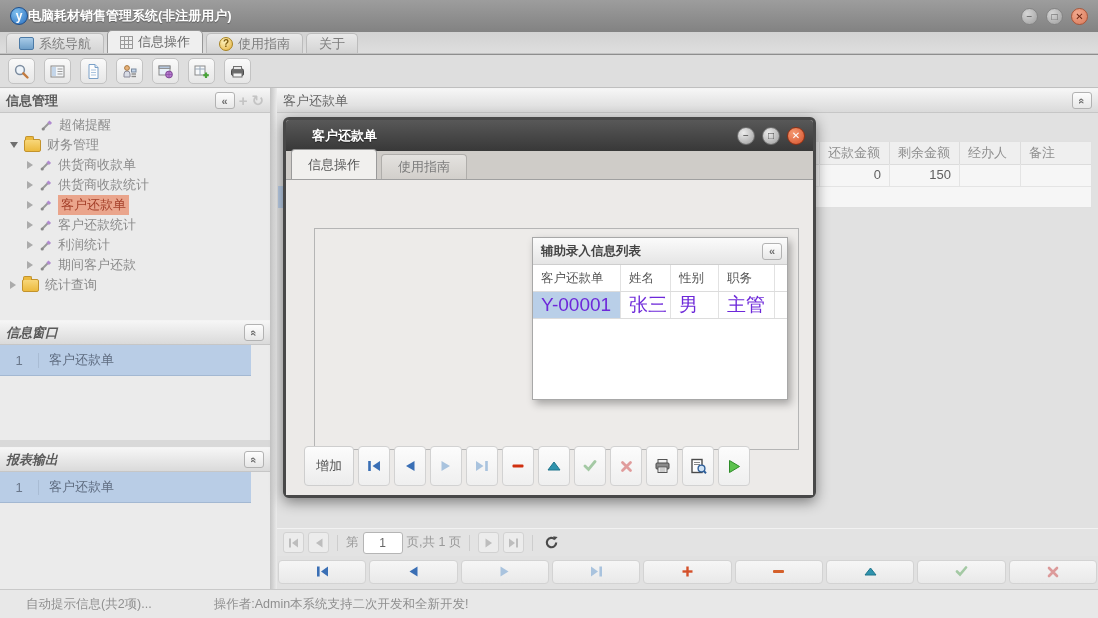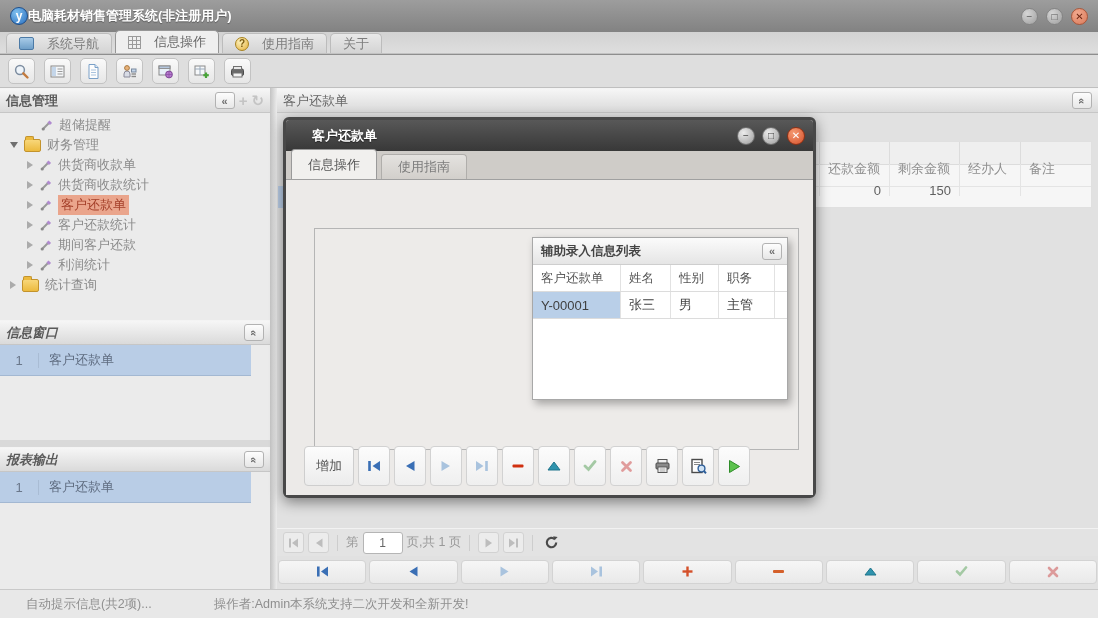--- a/index.html
+++ b/index.html
@@ -21,21 +21,21 @@
   .winbtn{width:17px;height:17px;border-radius:50%;box-sizing:border-box;
     background:radial-gradient(circle at 35% 30%,#d6d6d6,#9e9e9e);
     border:1px solid #848484;color:#555;font-size:10px;line-height:15px;
     display:flex;align-items:center;justify-content:center;}
   .winbtn.close{background:radial-gradient(circle at 35% 30%,#f2a98e,#d97a5a);
     border-color:#a8563a;color:#6e2713;}
   
   .tabrow{position:absolute;left:0;top:32px;right:0;height:22px;
     background:linear-gradient(#d2d2d2,#dedede);border-bottom:1px solid #c2c2c2;
     display:flex;align-items:flex-end;padding-left:6px;box-sizing:border-box;}
-  .mtab{display:flex;align-items:center;gap:13px;height:19px;padding:0 12px;margin-right:3px;
+  .mtab{display:flex;align-items:center;gap:5px;height:19px;padding:0 12px;margin-right:3px;
     border:1px solid #bcbcbc;border-bottom:none;border-radius:5px 5px 0 0;
     background:linear-gradient(#e9e9e9,#d4d4d4);color:#7d7d7d;font-size:13px;}
   .mtab.active{height:22px;background:#efefef;border-color:#969696;color:#666;}
   .ic-winsq{width:13px;height:11px;background:linear-gradient(#a8cbe8,#6f9fc8);
     border:1px solid #4c7aa6;border-radius:2px;}
   .ic-grid{width:12px;height:12px;
     background-image:linear-gradient(#9a9a9a 1px,transparent 1px),linear-gradient(90deg,#9a9a9a 1px,transparent 1px);
     background-size:4px 4px;border-right:1px solid #9a9a9a;border-bottom:1px solid #9a9a9a;}
   .ic-help{width:14px;height:14px;border-radius:50%;box-sizing:border-box;
     background:radial-gradient(circle at 35% 30%,#fdf2bb,#e4b03e);
@@ -85,21 +85,21 @@
   .listrow .idx{width:38px;text-align:center;border-right:1px solid #a9bcd4;color:#6a778a;}
   .listrow .lbl{padding-left:10px;color:#5f6c80;}
   .larea{position:absolute;left:0;width:100%;background:#ebebeb;}
   
   .main{position:absolute;left:277px;top:0;right:0;bottom:0;background:#e1e1e1;}
   .bgtable{position:absolute;left:6px;top:53px;right:6px;height:67px;background:#f6f6f6;
     border:1px solid #e0e0e0;box-sizing:border-box;}
   .bgthead{position:absolute;left:0;top:0;right:0;height:22px;background:#efefef;
     border-bottom:1px solid #dcdcdc;}
   .bgcell{position:absolute;top:0;height:22px;line-height:22px;box-sizing:border-box;
-    border-left:1px solid #dcdcdc;padding:16px 8px;color:#8f8f8f;font-size:13px;}
+    border-left:1px solid #dcdcdc;padding:0 8px;color:#8f8f8f;font-size:13px;}
   .bgrow1{position:absolute;left:0;top:22px;right:0;height:22px;border-bottom:1px solid #e4e4e4;}
   .bgrow1 .bgcell{color:#5f5f5f;text-align:right;border-left:1px solid #e4e4e4;}
   .bluesliver{position:absolute;left:-6px;top:22px;width:6px;height:22px;background:#b9cde6;}
   .c1{left:535px;width:70px;}.c2{left:605px;width:70px;}.c3{left:675px;width:61px;}.c4{left:736px;width:78px;}
   
   .pager{position:absolute;left:0;right:0;top:440px;height:28px;background:#e3e3e3;
     border-top:1px solid #f2f2f2;display:flex;align-items:center;gap:4px;
     padding-left:6px;box-sizing:border-box;}
   .pbtn{width:21px;height:21px;border:1px solid #d2d2d2;border-radius:3px;box-sizing:border-box;
     background:#ececec;display:flex;align-items:center;justify-content:center;}
@@ -142,21 +142,21 @@
   .helper{position:absolute;left:246px;top:57px;width:256px;height:163px;background:#fff;
     border:1px solid #a8a8a8;box-shadow:3px 4px 8px rgba(0,0,0,.3);box-sizing:border-box;}
   .hhead{height:27px;background:linear-gradient(#fbfbfb,#e5e5e5);border-bottom:1px solid #cecece;
     display:flex;align-items:center;padding:0 5px 0 8px;box-sizing:border-box;
     font-weight:bold;font-size:12.5px;color:#444;}
   .hhead .sp{flex:1;}
   .htr{display:flex;height:26px;align-items:stretch;border-bottom:1px solid #dcdcdc;}
   .htd{display:flex;align-items:center;padding-left:8px;box-sizing:border-box;
     border-right:1px solid #e2e2e2;font-size:12.5px;color:#555;}
   .hc1{width:88px;}.hc2{width:50px;}.hc3{width:48px;}.hc4{width:56px;}.hcf{flex:1;border-right:none;}
-  .hdata .htd{color:#404040;font-size:13px;}
+  .hdata .htd{color:#6d28d9;font-size:19px;}
   .hdata .hc1{background:#b9cfe8;}
   
   .dtools{position:absolute;left:18px;bottom:8px;height:42px;display:flex;gap:4px;align-items:center;}
   .addbtn{width:50px;height:40px;border:1px solid #cecece;border-radius:4px;box-sizing:border-box;
     background:linear-gradient(#fcfcfc,#ececec);color:#555;font-size:13px;font-family:inherit;
     display:flex;align-items:center;justify-content:center;}
   .sqbtn{width:32px;height:40px;border:1px solid #d2d2d2;border-radius:4px;box-sizing:border-box;
     background:linear-gradient(#fcfcfc,#efefef);display:flex;align-items:center;justify-content:center;}
 </style>
 </head>
@@ -310,30 +310,30 @@
           </svg>
         <span>客户还款统计</span>
       </div>
       <div class="titem ind-leaf">
         <span class="arr r"></span>
         <svg class="toolic" width="14" height="14" viewBox="0 0 14 14">
             <line x1="3" y1="11" x2="9" y2="5" stroke="#9a9a9a" stroke-width="2"></line>
             <line x1="8.5" y1="3.5" x2="11" y2="6" stroke="#b08ad0" stroke-width="3"></line>
             <circle cx="3.2" cy="11" r="1.6" fill="#8a8a8a"></circle>
           </svg>
-        <span>期间客户还款</span>
+        <span>利润统计</span>
       </div>
       <div class="titem ind-leaf">
         <span class="arr r"></span>
         <svg class="toolic" width="14" height="14" viewBox="0 0 14 14">
             <line x1="3" y1="11" x2="9" y2="5" stroke="#9a9a9a" stroke-width="2"></line>
             <line x1="8.5" y1="3.5" x2="11" y2="6" stroke="#b08ad0" stroke-width="3"></line>
             <circle cx="3.2" cy="11" r="1.6" fill="#8a8a8a"></circle>
           </svg>
-        <span>利润统计</span>
+        <span>期间客户还款</span>
       </div>
       <div class="titem ind-folder">
         <span class="arr r"></span>
         <span class="folder"></span>
         <span>统计查询</span>
       </div>
     </div>
 
     <div class="phead ipanel-head2" style="top:232px;">
       <span>信息窗口</span>

